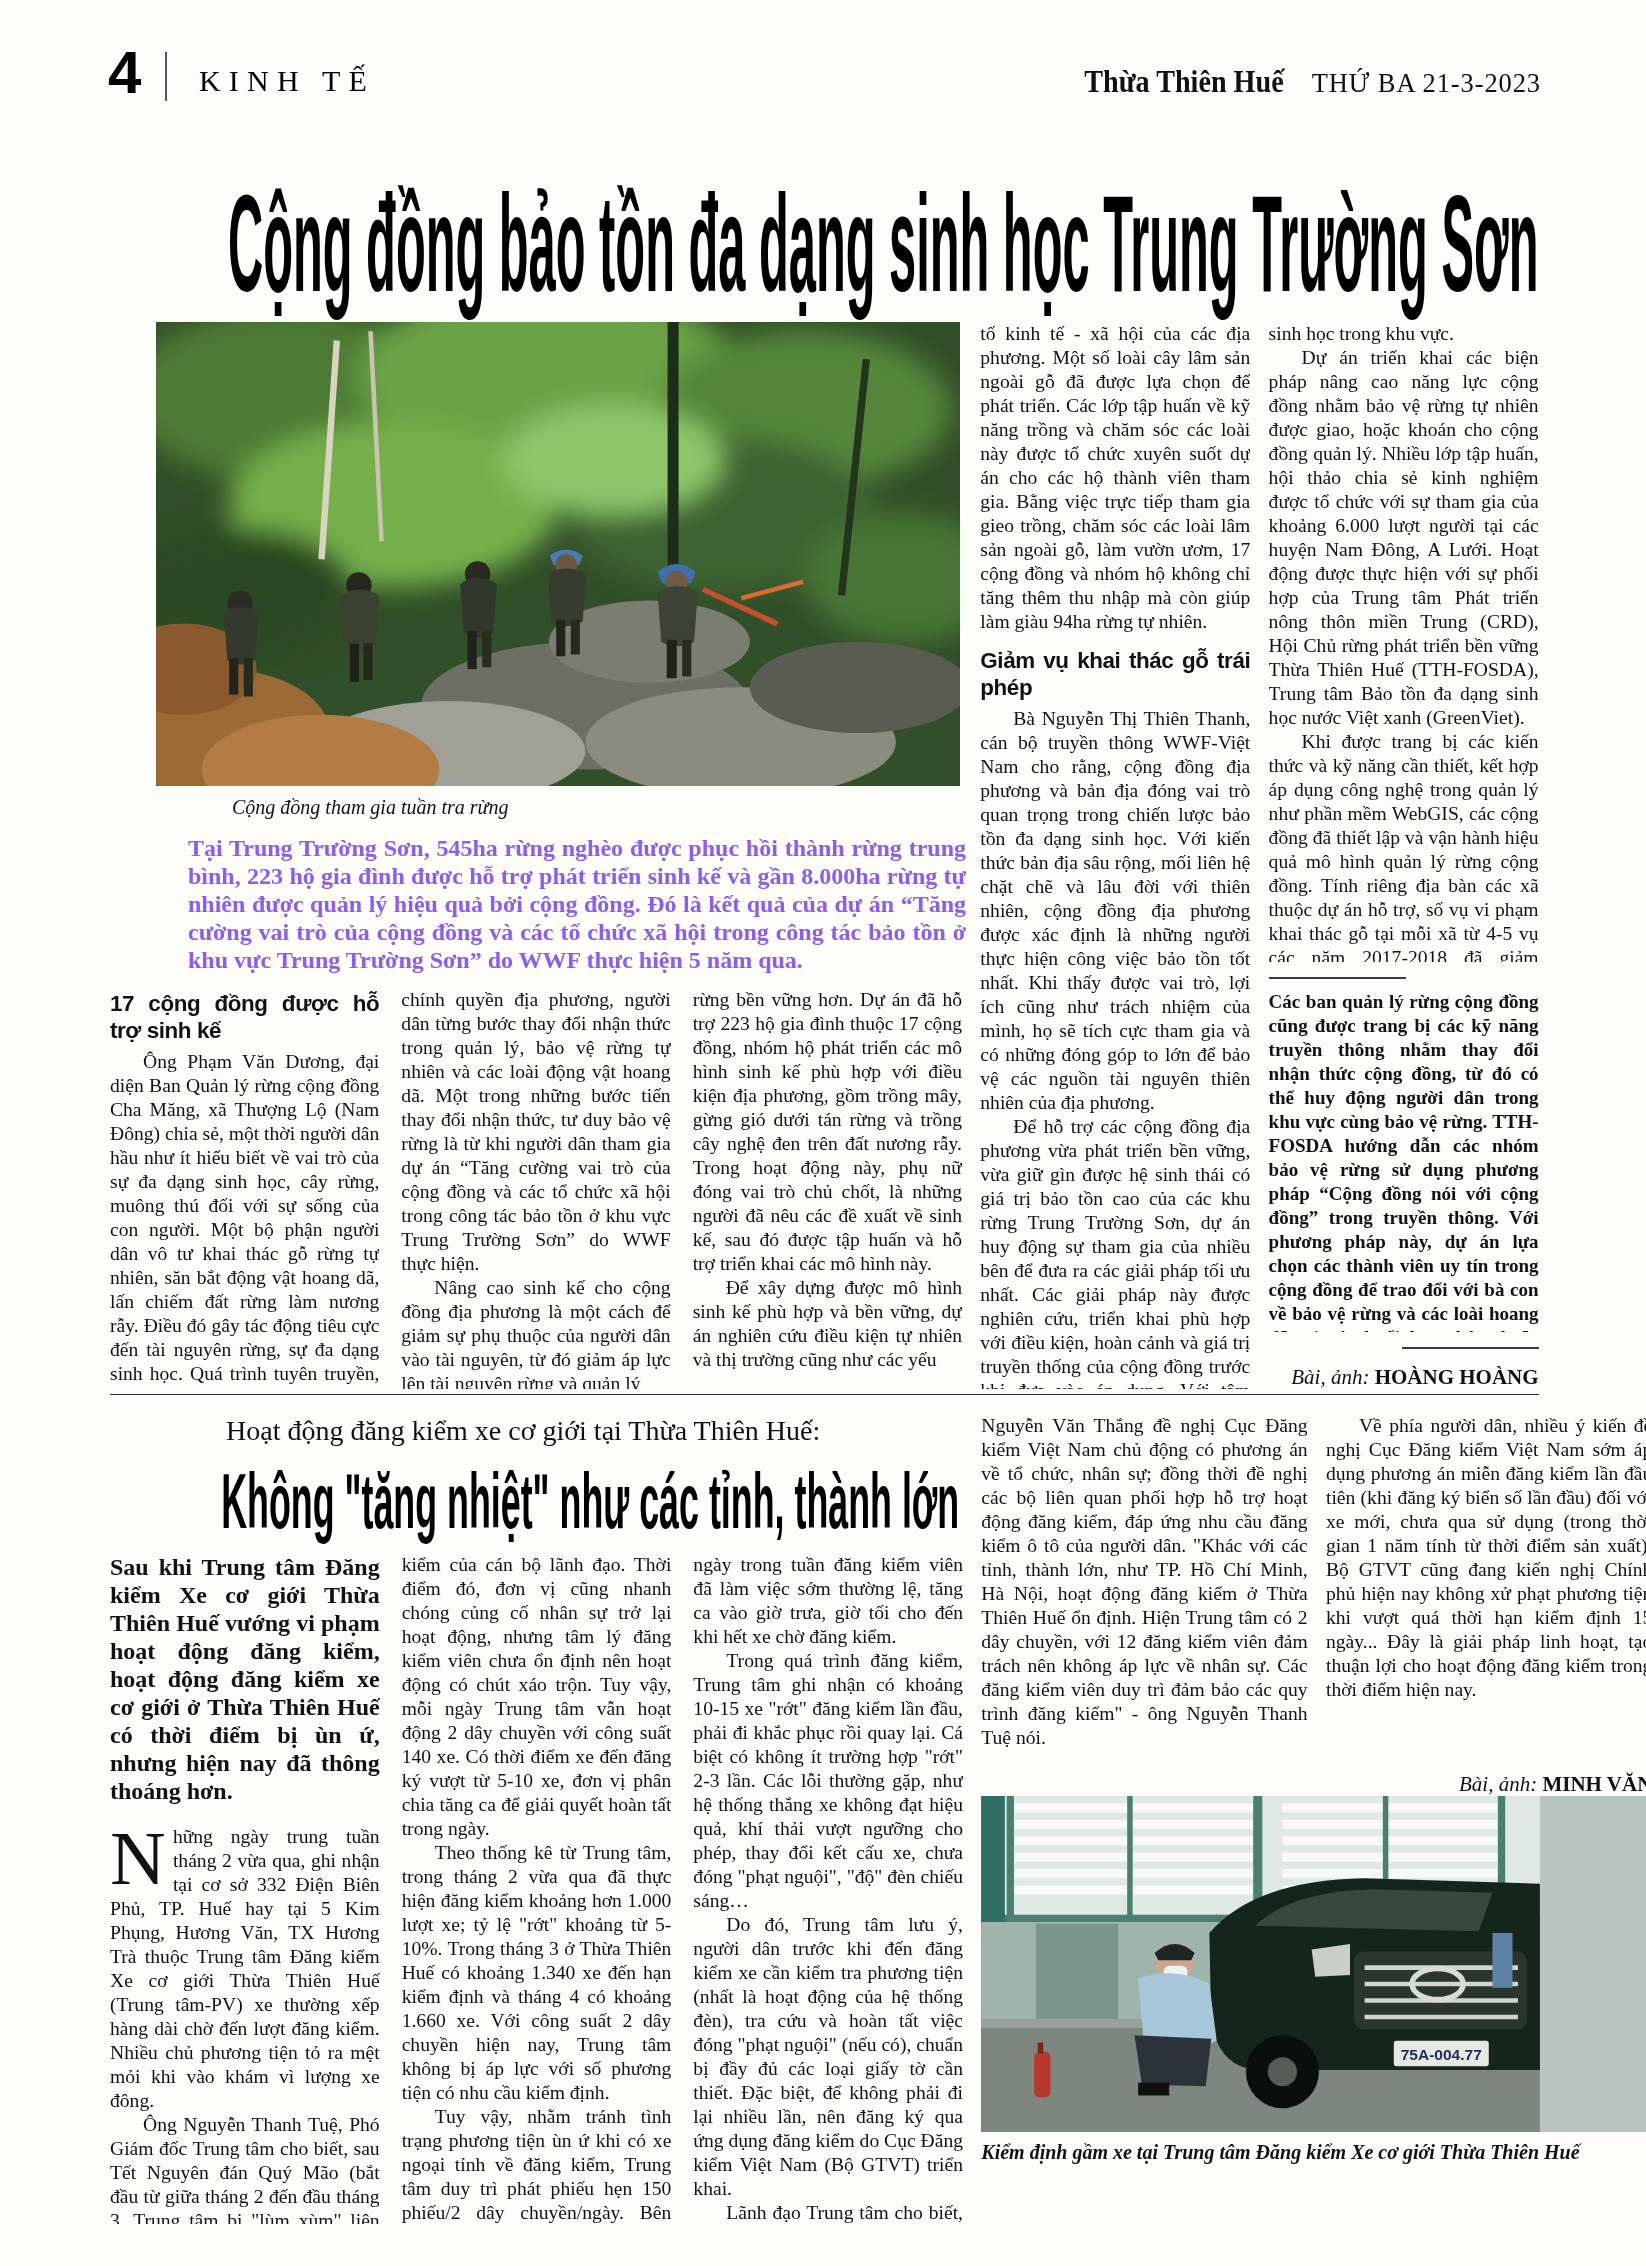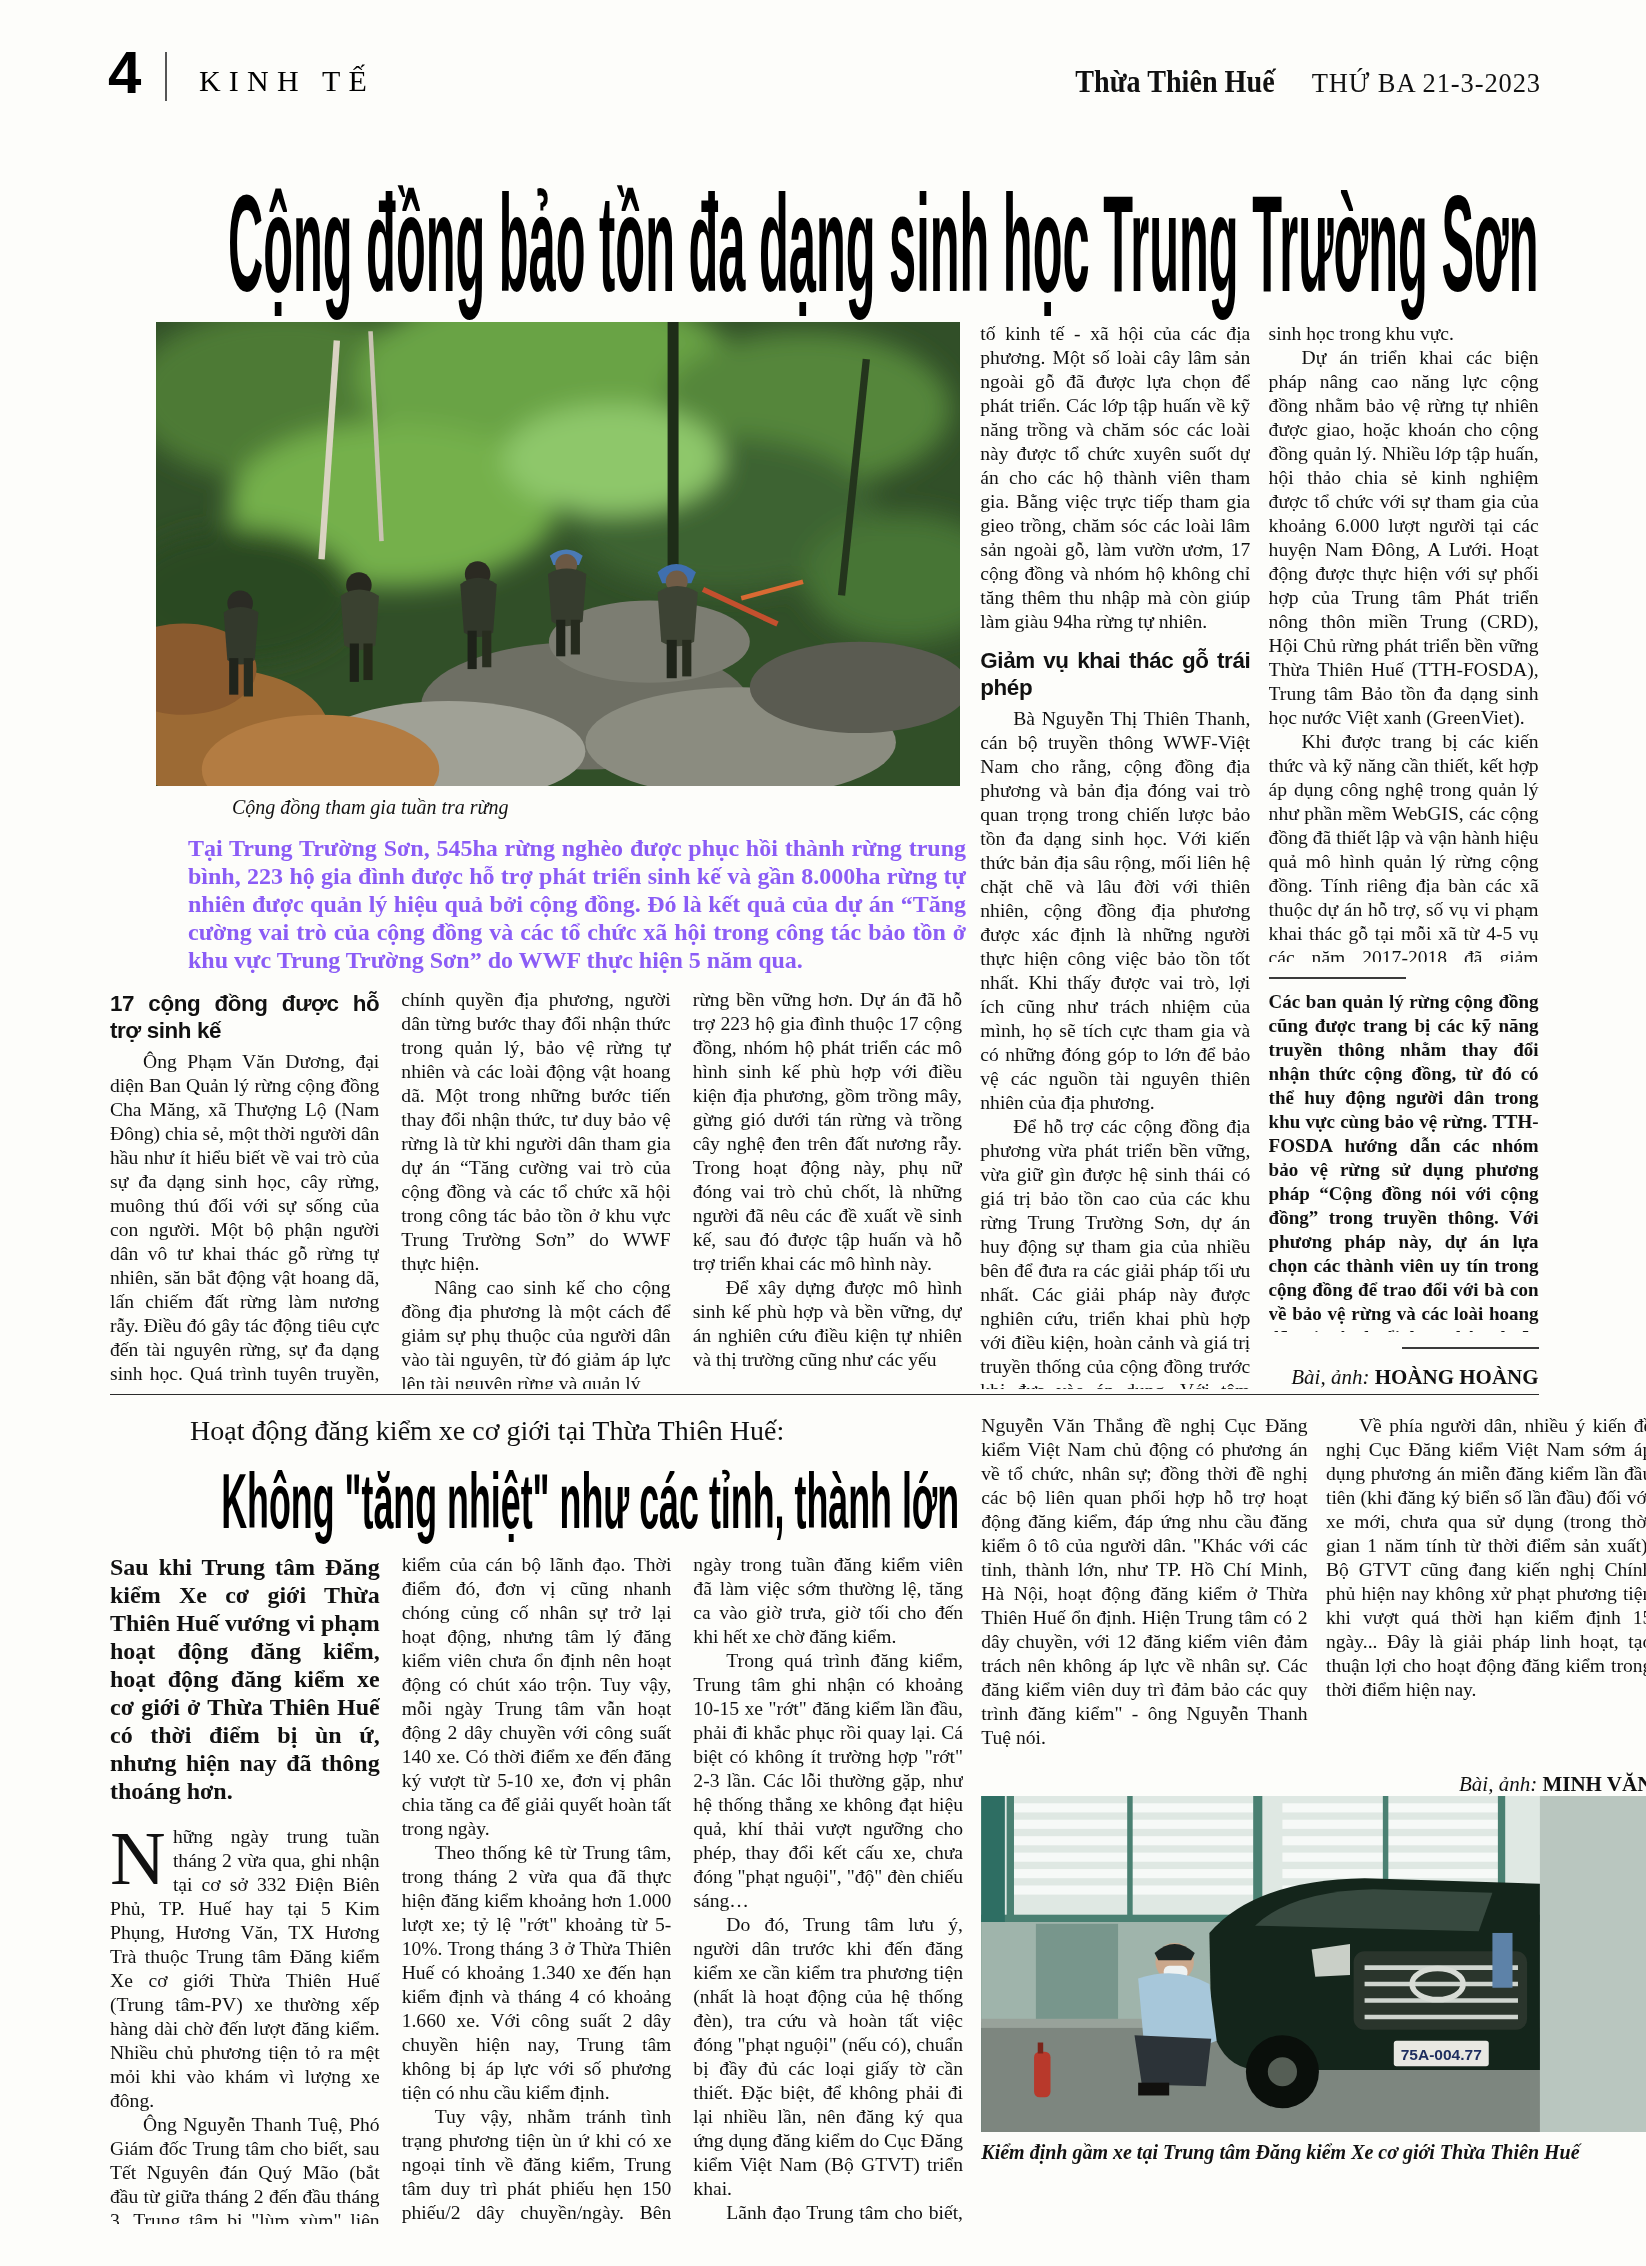--- a/index.html
+++ b/index.html
@@ -6,21 +6,21 @@
   .page{position:relative;width:1647px;height:2267px;background:#fdfdfa;margin:0 auto;
         font-family:"Liberation Serif",serif;color:#111;overflow:hidden;}
   
   .masthead{position:absolute;top:48px;left:108px;right:106px;height:57px;}
   .pagenum{position:absolute;left:0;top:-5.5px;font-family:"Liberation Sans",sans-serif;
            font-weight:700;font-size:60px;line-height:60px;color:#000;}
   .mast-bar{position:absolute;left:57px;top:3.7px;width:1.8px;height:49px;background:#555;}
   .section-name{position:absolute;left:91px;top:16.4px;font-size:30px;letter-spacing:8.2px;color:#000;}
   .mast-right{position:absolute;right:0;top:14.6px;white-space:nowrap;}
   .mast-title{display:inline-block;font-weight:700;font-size:32px;transform:scaleX(.88);transform-origin:right;}
-  .mast-date{display:inline-block;font-size:26.5px;margin-left:33px;letter-spacing:0.9px;}
+  .mast-date{display:inline-block;font-size:26.5px;margin-left:24px;letter-spacing:0.9px;}
   
   .a1-headline{position:absolute;top:143px;left:227px;width:1316px;height:188px;overflow:visible;}
   .a1-body{position:absolute;top:322px;left:110px;width:1429px;height:1067px;display:flex;gap:18.3px;}
   .zoneL{width:852px;flex:0 0 852px;display:flex;flex-direction:column;}
   .photo1{margin-left:46px;width:804px;height:464px;background:#2f4d27;overflow:hidden;}
   .caption1{margin-left:122px;margin-top:9.1px;font-style:italic;font-size:20px;line-height:24px;}
   .lead1{margin-left:78px;margin-top:14.6px;width:778px;font-weight:700;font-size:24px;line-height:28px;
          color:#8b5cf6;text-align:justify;}
   .a1cols{margin-top:14.6px;display:flex;gap:22px;flex:1;overflow:hidden;}
   .a1cols .ncol{flex:1;overflow:hidden;}
@@ -37,21 +37,21 @@
   .rule-half.right{margin-left:auto;margin-right:0;width:137px;}
   .pullquote{flex:1 1 auto;overflow:hidden;font-weight:700;font-size:19px;line-height:24px;text-align:justify;}
   .byline{margin-top:auto;text-align:right;font-size:21px;padding-top:5.5px;}
   .byline .lbl{font-style:italic;}
   .byline .who{font-weight:700;}
   .divider{position:absolute;left:110px;top:1394px;width:1429px;border-top:1.8px solid #2b2b2b;}
   
   .a2{position:absolute;top:1414px;left:110px;width:1429px;height:810px;display:flex;gap:18.3px;}
   .zoneL2{flex:0 0 852px;display:flex;flex-direction:column;}
   .a2head{height:135px;position:relative;}
-  .kicker{margin-left:80px;font-size:28px;line-height:33px;}
+  .kicker{margin-left:116px;font-size:28px;line-height:33px;}
   .a2-headline{margin-left:111px;margin-top:3.7px;overflow:visible;}
   .a2cols{display:flex;gap:22px;flex:1;overflow:hidden;margin-top:3.7px;}
   .a2cols .ncol{flex:1;overflow:hidden;}
   .lead2{font-weight:700;font-size:24px;line-height:28px;text-align:justify;margin-bottom:20px;}
   .dropcap{float:left;font-size:77px;line-height:60px;padding:3.7px 7.3px 0 0;font-weight:400;}
   .zoneR2{flex:0 0 559px;display:flex;flex-direction:column;}
   .a2topcols{display:flex;gap:18.3px;height:382px;overflow:hidden;}
   .a2topcols .ncol{flex:1;display:flex;flex-direction:column;overflow:hidden;}
   .photo2{width:671px;height:336px;background:#b9c6bf;overflow:hidden;}
   .caption2{margin-top:9.1px;font-style:italic;font-weight:700;font-size:20px;}

